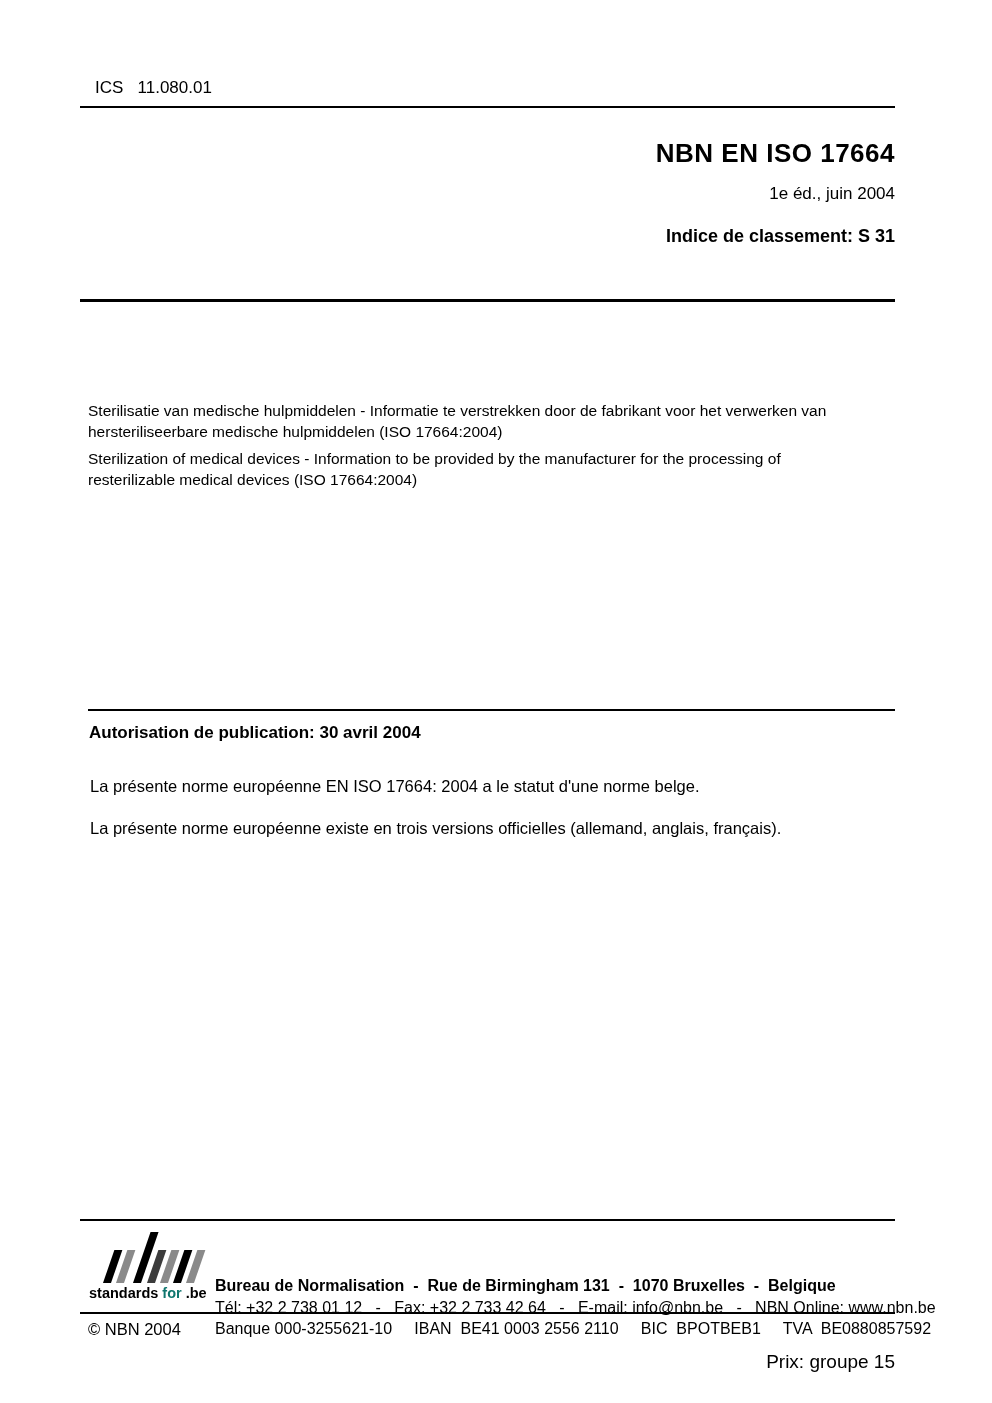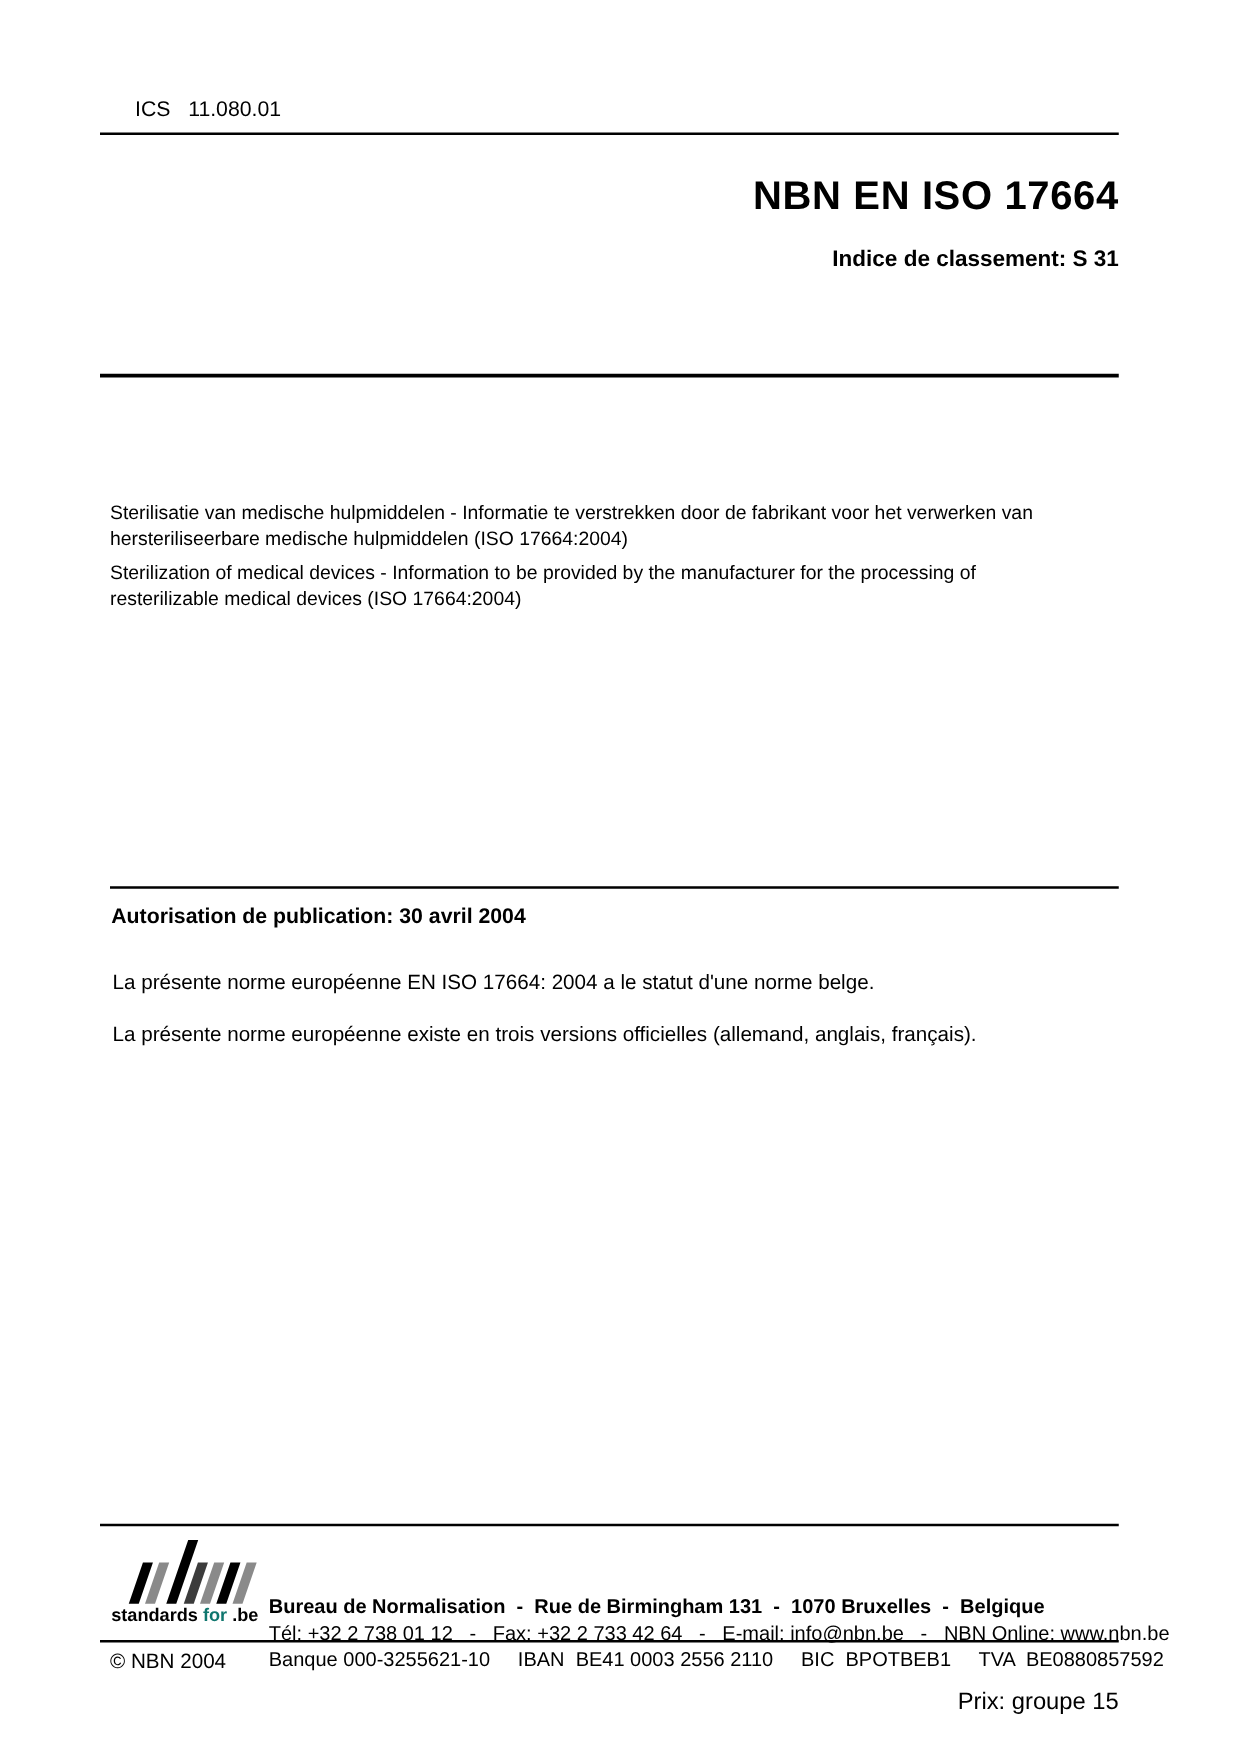--- a/index.html
+++ b/index.html
@@ -11,35 +11,35 @@
     position: relative;
     overflow: hidden;
   }
   .page { position: absolute; inset: 0; background: #ffffff; }
 
   .rule { position: absolute; left: 80px; width: 815px; background: #000; height: 2px; }
   .rule.thick { height: 3px; }
 
   .ics {
     position: absolute; left: 95px; top: 78px;
-    font-size: 17px; white-space: pre-wrap; margin-left: 13px;
+    font-size: 17px; white-space: pre-wrap;
   }
 
   .brand {
     position: absolute; left: 93px; top: 133px;
     font-size: 40px; font-weight: bold; font-style: italic;
     color: #787878; line-height: 51px; letter-spacing: 0.5px;
     white-space: pre-line;
   }
 
   .head-right {
     position: absolute; right: 97px; top: 138px;
     text-align: right;
   }
-  .doc-number { font-size: 32px; font-weight: bold; letter-spacing: 0.5px; }
+  .doc-number { font-size: 26px; font-weight: bold; letter-spacing: 0.5px; }
   .edition { font-size: 17px; margin-top: 15px; }
   .classification { font-size: 18px; font-weight: bold; margin-top: 22px; }
 
   .title-fr {
     position: absolute; left: 88px; top: 310px; width: 800px;
     font-size: 22px; font-weight: bold; line-height: 28px;
     white-space: pre-line;
   }
   .title-nl {
     position: absolute; left: 88px; top: 400px; width: 830px;
@@ -88,20 +88,21 @@
 <body>
 
 <div class="page">
 
   <div class="ics">ICS   11.080.01</div>
   <div class="rule" style="top:106px;"></div>
 
 
   <div class="head-right">
     <div class="doc-number">NBN EN ISO 17664</div>
+    <div class="edition">1e éd., juin 2004</div>
     <div class="classification">Indice de classement: S 31</div>
   </div>
 
   <div class="rule thick" style="top:299px;"></div>
 
   <div class="title-nl">Sterilisatie van medische hulpmiddelen - Informatie te verstrekken door de fabrikant voor het verwerken van
 hersteriliseerbare medische hulpmiddelen (ISO 17664:2004)</div>
   <div class="title-en">Sterilization of medical devices - Information to be provided by the manufacturer for the processing of
 resterilizable medical devices (ISO 17664:2004)</div>
 

